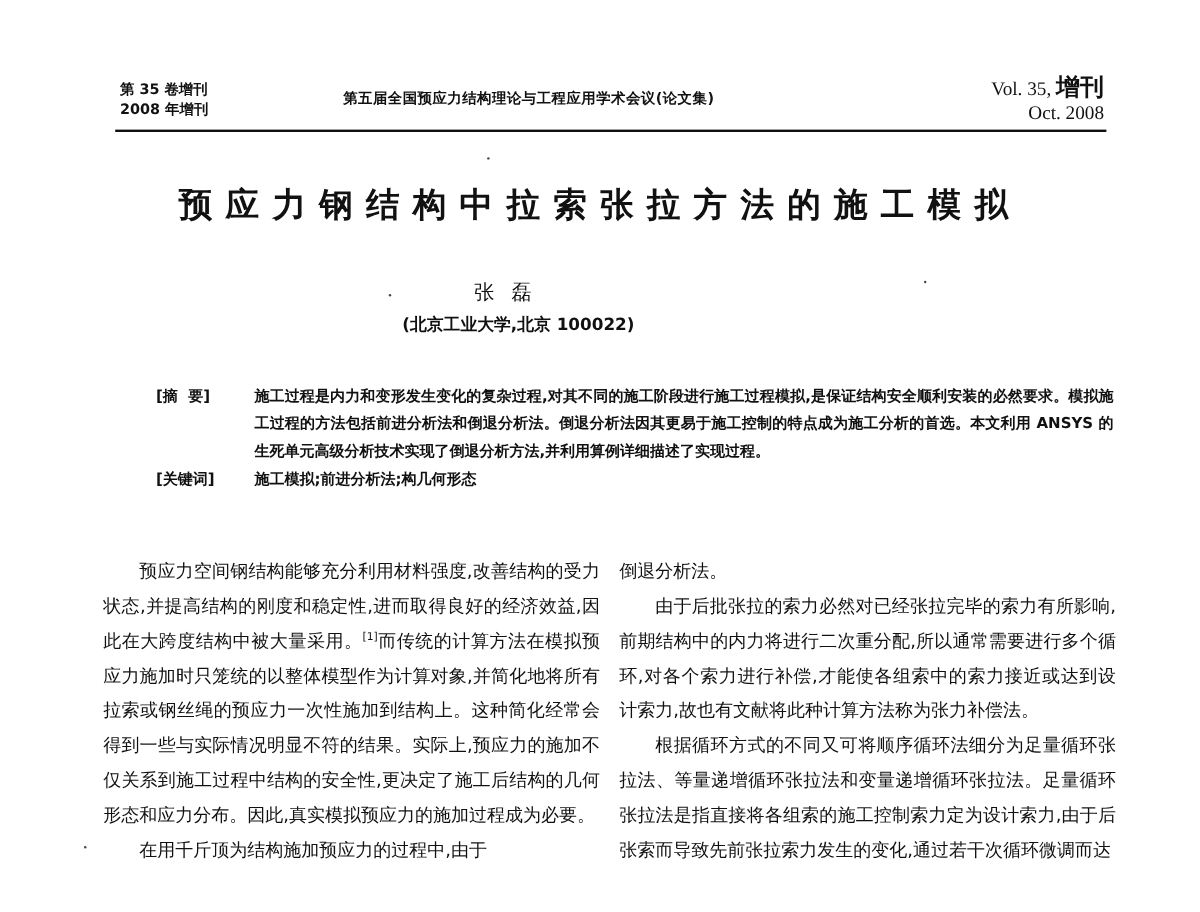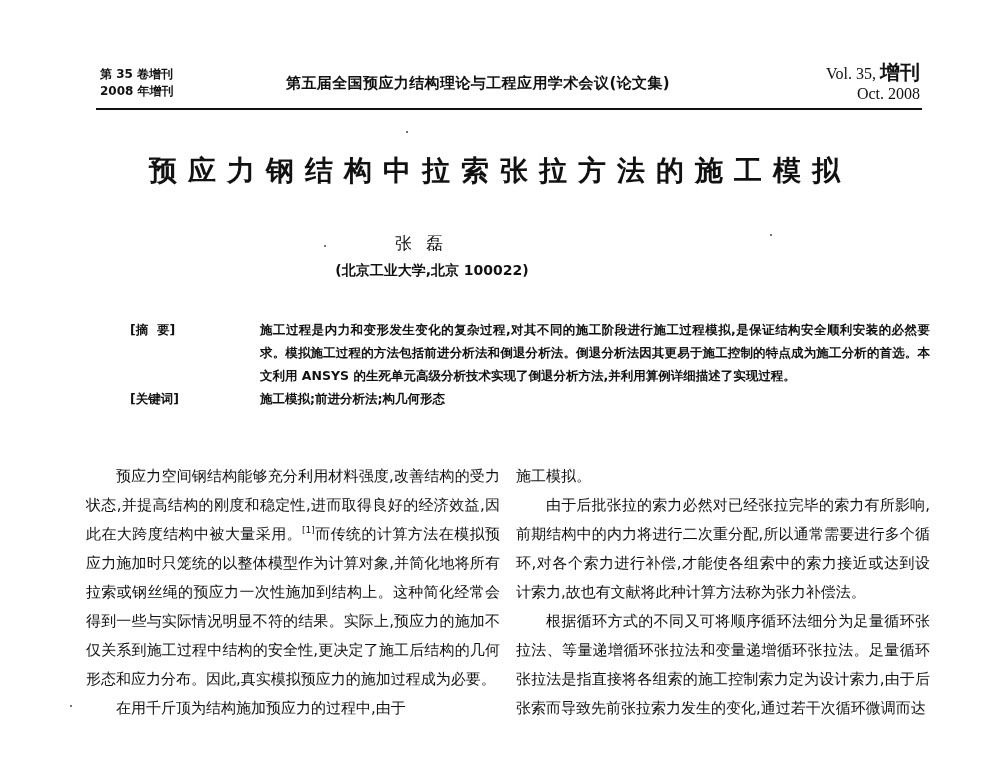--- a/index.html
+++ b/index.html
@@ -4,29 +4,29 @@
 <style>
   html, body { margin: 0; padding: 0; }
   body {
     width: 1000px; height: 760px; overflow: hidden;
     background: #ffffff; color: #111;
     font-family: "DejaVu Serif", "Liberation Serif", serif;
     position: relative;
   }
   .abs { position: absolute; }
   .hdr-left { left: 100px; top: 66px; font-size: 12px; line-height: 17px; font-weight: bold; font-family: "DejaVu Sans", sans-serif; }
-  .hdr-center { left: 286px; top: 74px; font-size: 15px; font-weight: bold; font-family: "DejaVu Sans", sans-serif; letter-spacing: 0.4px; }
+  .hdr-center { left: 286px; top: 74px; font-size: 12px; font-weight: bold; font-family: "DejaVu Sans", sans-serif; letter-spacing: 0.4px; }
   .hdr-right { right: 80px; top: 62px; text-align: right; font-family: "Liberation Serif", serif; font-size: 16px; line-height: 20px; }
   .hdr-right .cn { font-family: "DejaVu Sans", sans-serif; font-size: 20px; font-weight: bold; }
   .rule { left: 96px; width: 826px; top: 108px; height: 2px; background: #111; }
   .title { left: 0; width: 1000px; top: 152px; text-align: center; font-size: 28px; font-weight: bold; letter-spacing: 11px; font-family: "DejaVu Serif", serif; }
   .author { left: 0; width: 852px; top: 232px; text-align: center; font-size: 17px; letter-spacing: 14px; font-family: "DejaVu Sans", sans-serif; }
   .affil { left: 0; width: 864px; top: 262px; text-align: center; font-size: 14px; font-family: "DejaVu Sans", sans-serif; font-weight: bold; }
   .abs-block { left: 130px; top: 318px; width: 800px; font-family: "DejaVu Sans", sans-serif; font-size: 12.5px; font-weight: bold; line-height: 23px; }
-  .abs-row { display: flex; gap: 48px; }
+  .abs-row { display: flex; }
   .abs-label { width: 82px; flex: none; white-space: pre; }
   .abs-text { width: 716px; text-align: justify; }
   .col { top: 462px; width: 414px; font-family: "DejaVu Sans", sans-serif; font-size: 15px; line-height: 29px; text-align: justify; }
   .col p { margin: 0; }
   .col p.indent { text-indent: 2em; }
   .col-left { left: 86px; }
   .col-right { left: 516px; }
   sup { font-size: 9px; vertical-align: 6px; line-height: 0; }
   .speck { width: 2px; height: 2px; background: #444; border-radius: 1px; }
 </style>
@@ -63,16 +63,16 @@
     <div class="abs-text">施工模拟;前进分析法;构几何形态</div>
   </div>
 </div>
 
 <div class="abs col col-left">
   <p class="indent"><span>预应力空间钢结构能够充分利用材料强度,改善结构的受力状态,并提高结构的刚度和稳定性,进而取得良好的经济效益,因此在大跨度结构中被大量采用。</span><sup>[1]</sup><span>而传统的计算方法在模拟预应力施加时只笼统的以整体模型作为计算对象,并简化地将所有拉索或钢丝绳的预应力一次性施加到结构上。这种简化经常会得到一些与实际情况明显不符的结果。实际上,预应力的施加不仅关系到施工过程中结构的安全性,更决定了施工后结构的几何形态和应力分布。因此,真实模拟预应力的施加过程成为必要。</span></p>
   <p class="indent">在用千斤顶为结构施加预应力的过程中,由于</p>
 </div>
 
 <div class="abs col col-right">
-  <p>施工模拟。</p>
+  <p>倒退分析法。</p>
   <p class="indent">由于后批张拉的索力必然对已经张拉完毕的索力有所影响,前期结构中的内力将进行二次重分配,所以通常需要进行多个循环,对各个索力进行补偿,才能使各组索中的索力接近或达到设计索力,故也有文献将此种计算方法称为张力补偿法。</p>
   <p class="indent">根据循环方式的不同又可将顺序循环法细分为足量循环张拉法、等量递增循环张拉法和变量递增循环张拉法。足量循环张拉法是指直接将各组索的施工控制索力定为设计索力,由于后张索而导致先前张拉索力发生的变化,通过若干次循环微调而达</p>
 </div>
 
 </body></html>

